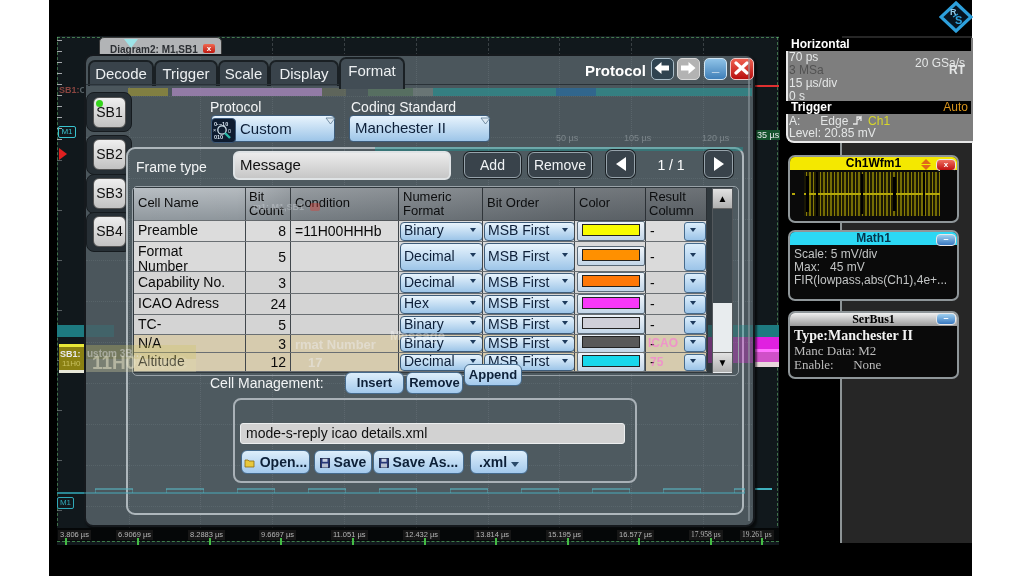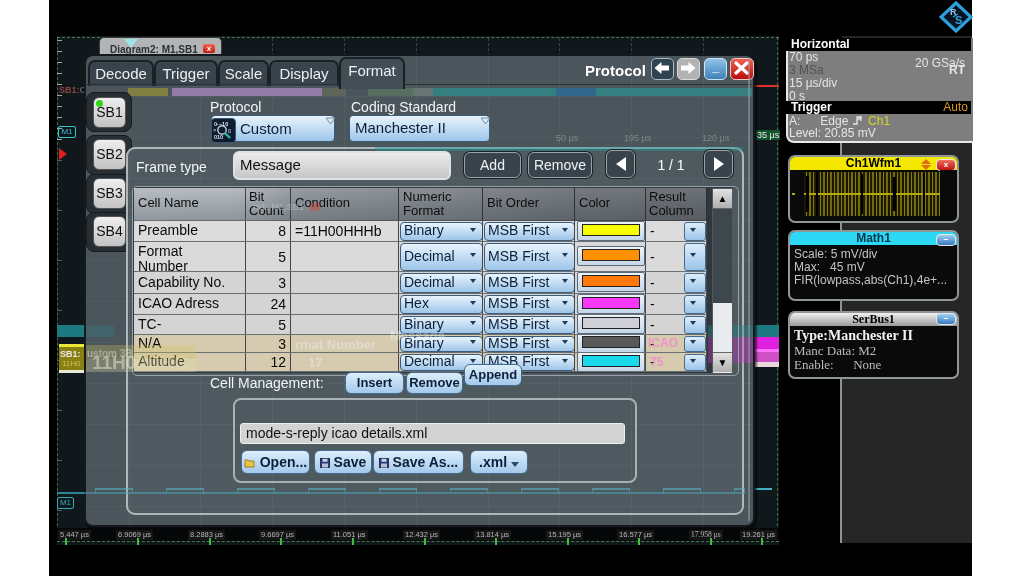--- a/index.html
+++ b/index.html
@@ -493,34 +493,34 @@
 
 <svg class="ab" style="left:939px;top:1px;" width="34" height="32" viewBox="0 0 34 32">
 <path d="M17 2 L32 16 L17 30 L2 16 Z" fill="#071420" stroke="#2da0dc" stroke-width="3.2"></path>
 <text x="11" y="14" font-size="9" font-weight="bold" fill="#8fc8e8" font-family="Liberation Sans">R</text>
 <text x="16" y="23" font-size="11" font-weight="bold" fill="#2da0dc" font-family="Liberation Sans">S</text>
 <path d="M14 16 l5 -3" stroke="#2da0dc" stroke-width="1.2"></path>
 </svg>
 
 <div class="ab" style="left:57px;top:528px;width:722px;height:13px;background:#050708;"></div>
 <div id="tlabels"></div>
-<div class="tlabel" style="left:58px;">5.447 µs</div>
+<div class="tlabel" style="left:58px;">3.806 µs</div>
 <div class="gtick" style="left:65px;top:538px;width:2px;height:7px;"></div>
 <div class="tlabel" style="left:116px;">6.9069 µs</div>
 <div class="gtick" style="left:137px;top:538px;width:2px;height:7px;"></div>
 <div class="tlabel" style="left:188px;">8.2883 µs</div>
 <div class="gtick" style="left:209px;top:538px;width:2px;height:7px;"></div>
 <div class="tlabel" style="left:259px;">9.6697 µs</div>
 <div class="gtick" style="left:280px;top:538px;width:2px;height:7px;"></div>
 <div class="tlabel" style="left:331px;">11.051 µs</div>
 <div class="gtick" style="left:352px;top:538px;width:2px;height:7px;"></div>
 <div class="tlabel" style="left:403px;">12.432 µs</div>
 <div class="gtick" style="left:424px;top:538px;width:2px;height:7px;"></div>
 <div class="tlabel" style="left:474px;">13.814 µs</div>
 <div class="gtick" style="left:495px;top:538px;width:2px;height:7px;"></div>
 <div class="tlabel" style="left:546px;">15.195 µs</div>
 <div class="gtick" style="left:567px;top:538px;width:2px;height:7px;"></div>
 <div class="tlabel" style="left:617px;">16.577 µs</div>
 <div class="gtick" style="left:638px;top:538px;width:2px;height:7px;"></div>
 <div class="tlabel" style="left:689px;font-family:Liberation Serif, serif;">17.958 µs</div>
 <div class="gtick" style="left:710px;top:538px;width:2px;height:7px;"></div>
-<div class="tlabel" style="left:740px;">19.261 µs</div>
+<div class="tlabel" style="left:740px;font-family:Liberation Serif, serif;">19.261 µs</div>
 <div class="gtick" style="left:761px;top:538px;width:2px;height:7px;"></div>
 
 </body></html>

